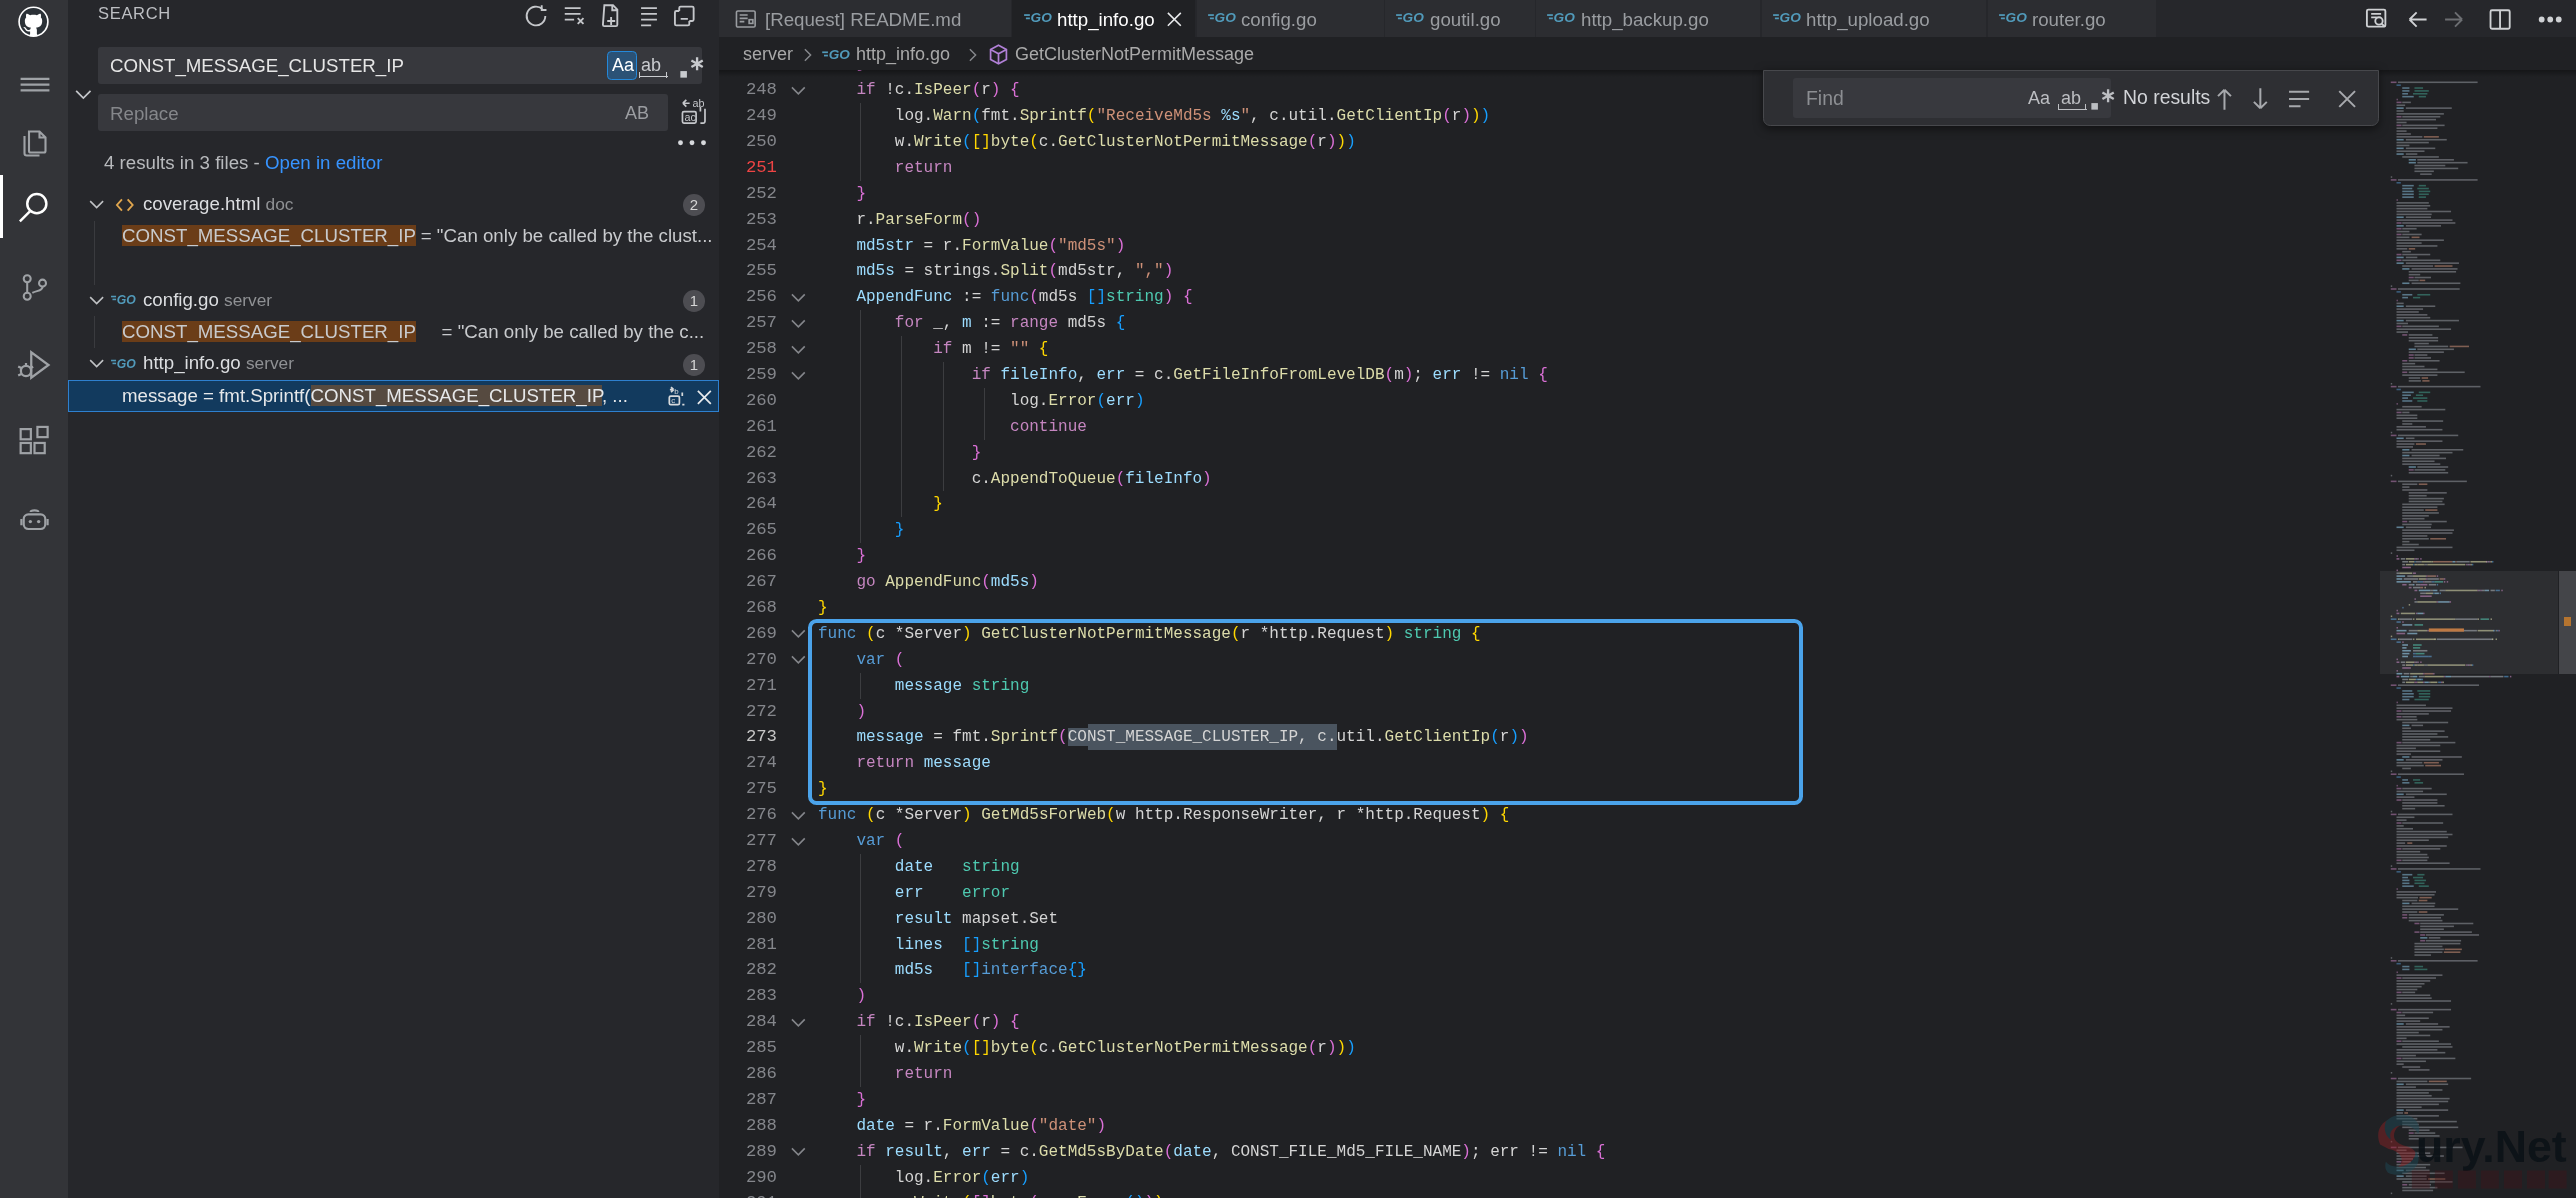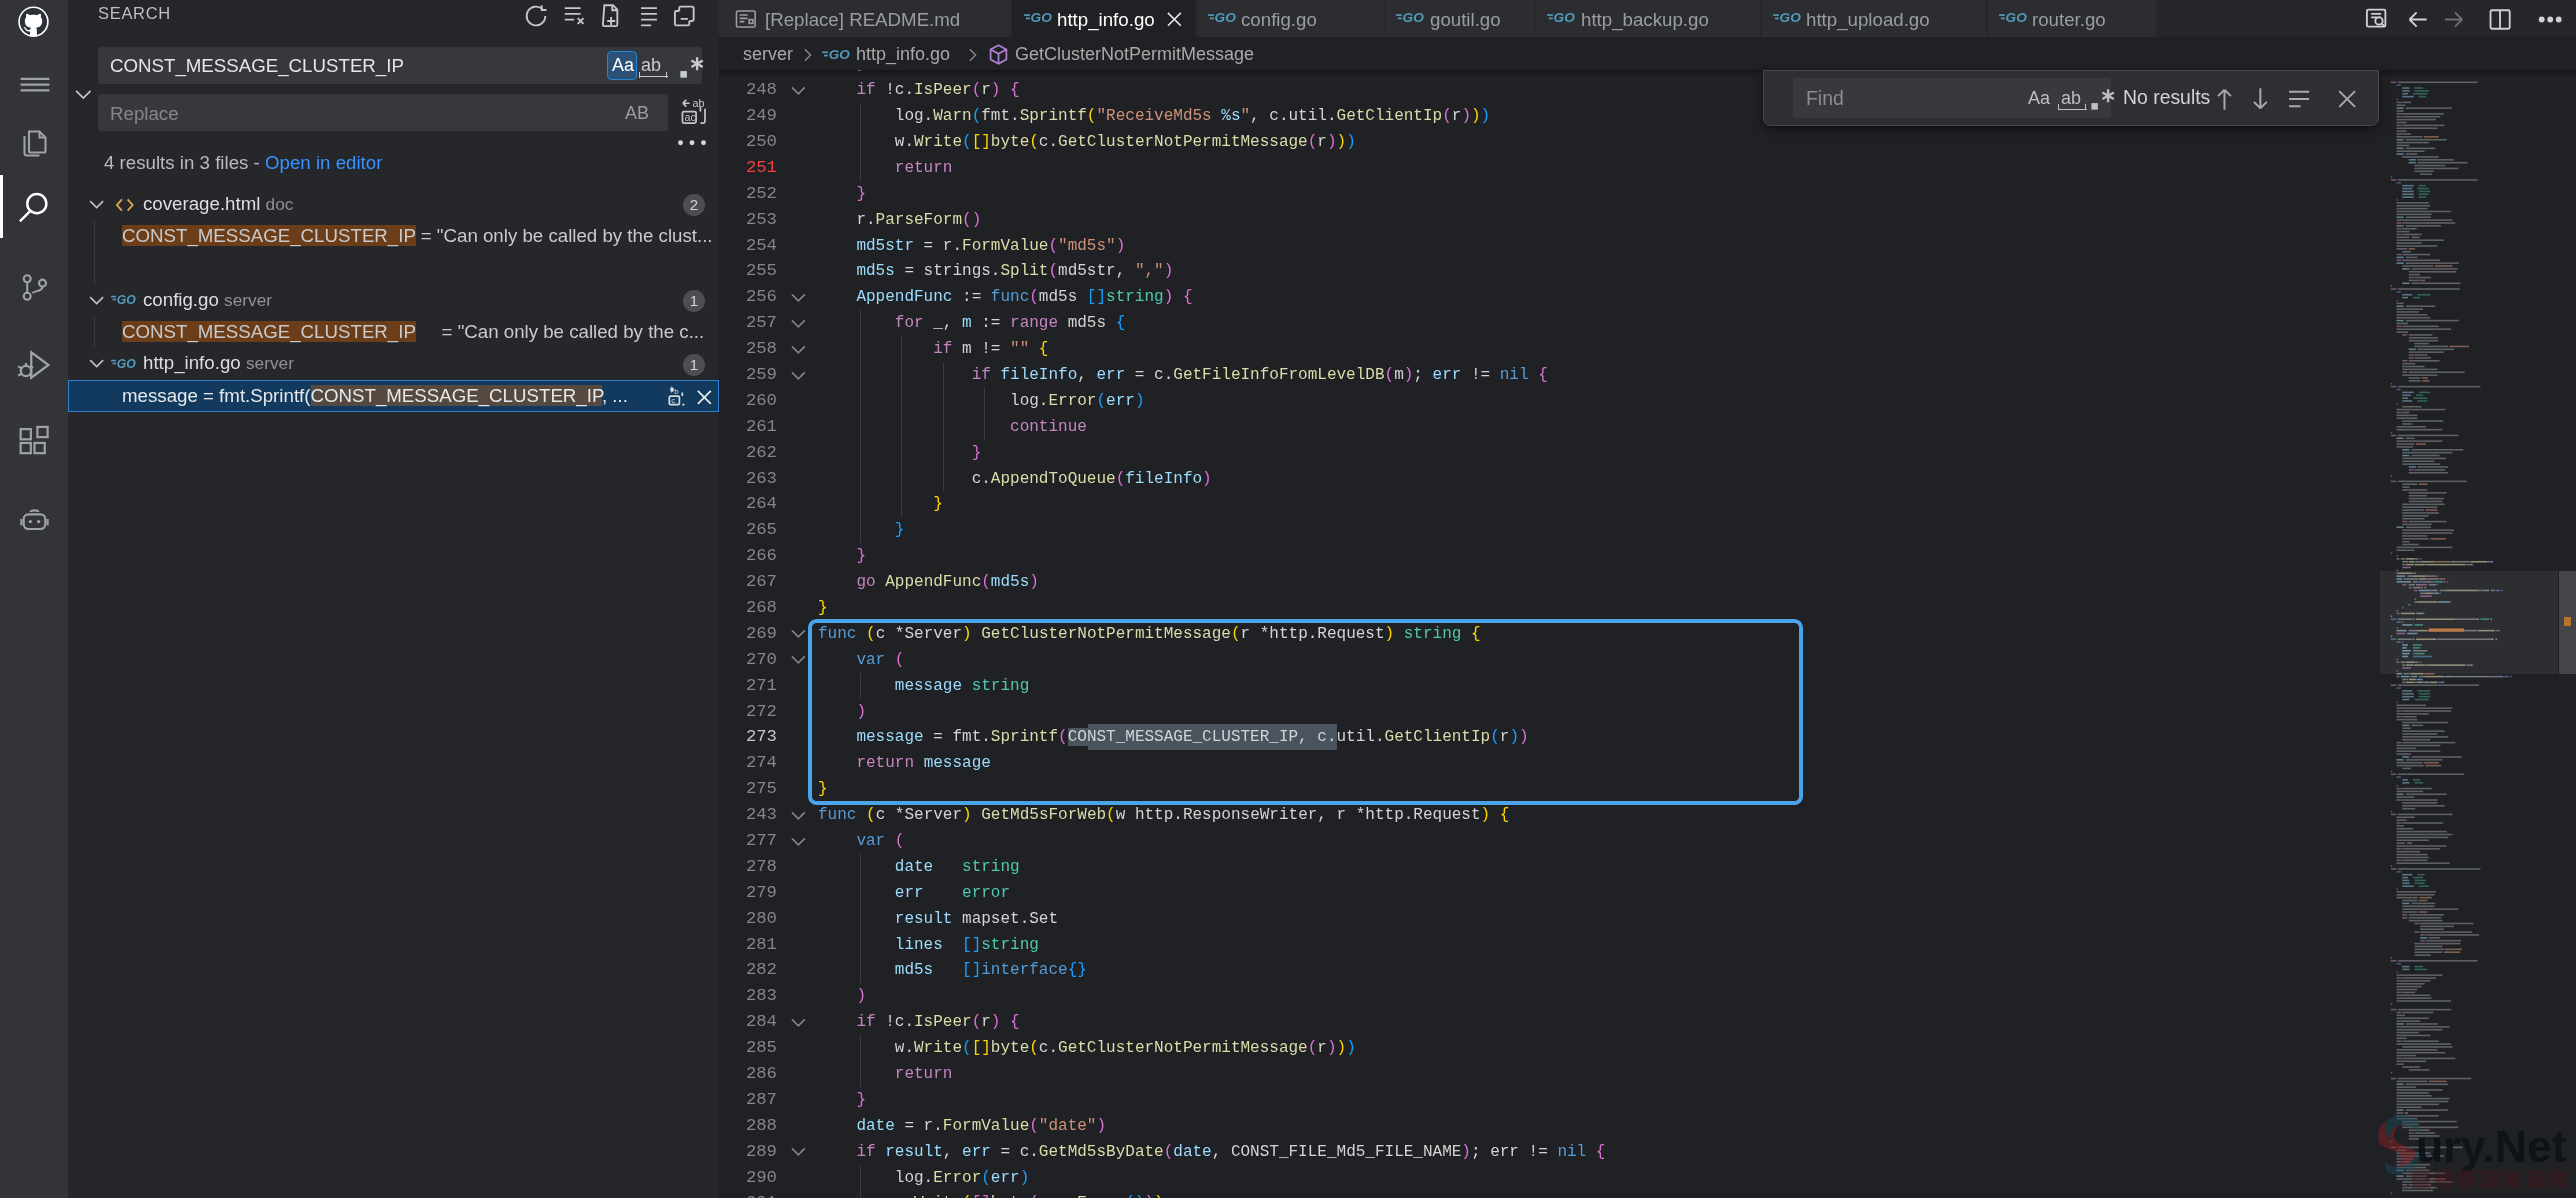--- a/index.html
+++ b/index.html
@@ -178,21 +178,21 @@
 <div class="abs" id="editor">
 <div class="abs" style="left:0;top:0;width:1857px;height:37px;background:#26272b"></div>
 <div class="abs tab" style="left:0px;width:292px;background:#2c2d31;color:#9a9da1"></div>
 <svg class="abs" style="left:16px;top:8.6px" width="21.6" height="20" viewBox="0 0 16 15">
 <g fill="none" stroke="#9a9da1" stroke-width="1.2">
         <rect x="1" y="1.5" width="14" height="12" rx="1"></rect>
 <path d="M3.4 4.5h6M3.4 7h6M3.4 9.5h3.5"></path>
         <rect x="10.5" y="8" width="2.8" height="2.8"></rect>
       </g>
     </svg>
-<div class="abs" style="left:46px;top:8.6px;font-size:18.7px;color:#9a9da1">[Replace] README.md</div>
+<div class="abs" style="left:46px;top:8.6px;font-size:18.7px;color:#9a9da1">[Request] README.md</div>
 <div class="abs tab" style="left:293px;width:183px;background:#202124;color:#ffffff"></div>
 <svg class="abs" style="left:305px;top:7.2px" width="29" height="21.6" viewBox="0 0 40 30">
 <g fill="#519aba">
         <rect x="0" y="10" width="8" height="2.4"></rect>
         <rect x="2.5" y="14.6" width="5.5" height="2.4"></rect>
 <text x="9" y="21" font-size="19" font-weight="bold" font-style="italic" font-family="Liberation Sans">GO</text>
       </g>
     </svg>
 <div class="abs" style="left:338px;top:8.6px;font-size:18.7px;color:#ffffff">http_info.go</div>
 <svg class="abs" style="left:446px;top:10px" width="18.7" height="18.7" viewBox="0 0 26 26">
@@ -369,21 +369,21 @@
 <div class="num" style="top:603px;color:#84868b">271</div>
 <pre class="abs" style="left:99px;top:603px;white-space:pre"><span class="w">        </span><span class="v">message</span><span class="w"> </span><span class="ty">string</span></pre>
 <div class="num" style="top:629px;color:#84868b">272</div>
 <pre class="abs" style="left:99px;top:629px;white-space:pre"><span class="b2">    )</span></pre>
 <div class="num" style="top:654px;color:#c6c6c6">273</div>
 <pre class="abs" style="left:99px;top:654px;white-space:pre"><span class="w">    </span><span class="v">message</span><span class="w"> = fmt.</span><span class="fn">Sprintf</span><span class="b2">(</span><span class="hl">CONST_MESSAGE_CLUSTER_IP</span><span class="w">, c.util.</span><span class="fn">GetClientIp</span><span class="b3">(</span><span class="w">r</span><span class="b3">)</span><span class="b2">)</span></pre>
 <div class="num" style="top:680px;color:#84868b">274</div>
 <pre class="abs" style="left:99px;top:680px;white-space:pre"><span class="w">    </span><span class="kp">return</span><span class="w"> </span><span class="v">message</span></pre>
 <div class="num" style="top:706px;color:#84868b">275</div>
 <pre class="abs" style="left:99px;top:706px;white-space:pre"><span class="b1">}</span></pre>
-<div class="num" style="top:732px;color:#84868b">243</div>
+<div class="num" style="top:732px;color:#84868b">276</div>
 <svg class="abs" style="left:70px;top:741px" width="18.7" height="10" viewBox="0 0 26 14">
         <path d="M4 2l9 9 9-9" fill="none" stroke="#84868b" stroke-width="2.2"></path>
       </svg>
 <pre class="abs" style="left:99px;top:732px;white-space:pre"><span class="kb">func</span><span class="w"> </span><span class="b1">(</span><span class="w">c *Server</span><span class="b1">)</span><span class="w"> </span><span class="fn">GetMd5sForWeb</span><span class="b1">(</span><span class="w">w http.ResponseWriter, r *http.Request</span><span class="b1">)</span><span class="w"> </span><span class="b1">{</span></pre>
 <div class="num" style="top:758px;color:#84868b">277</div>
 <svg class="abs" style="left:70px;top:767px" width="18.7" height="10" viewBox="0 0 26 14">
         <path d="M4 2l9 9 9-9" fill="none" stroke="#84868b" stroke-width="2.2"></path>
       </svg>
 <pre class="abs" style="left:99px;top:758px;white-space:pre"><span class="w">    </span><span class="kb">var</span><span class="w"> </span><span class="b2">(</span></pre>
 <div class="num" style="top:784px;color:#84868b">278</div>

